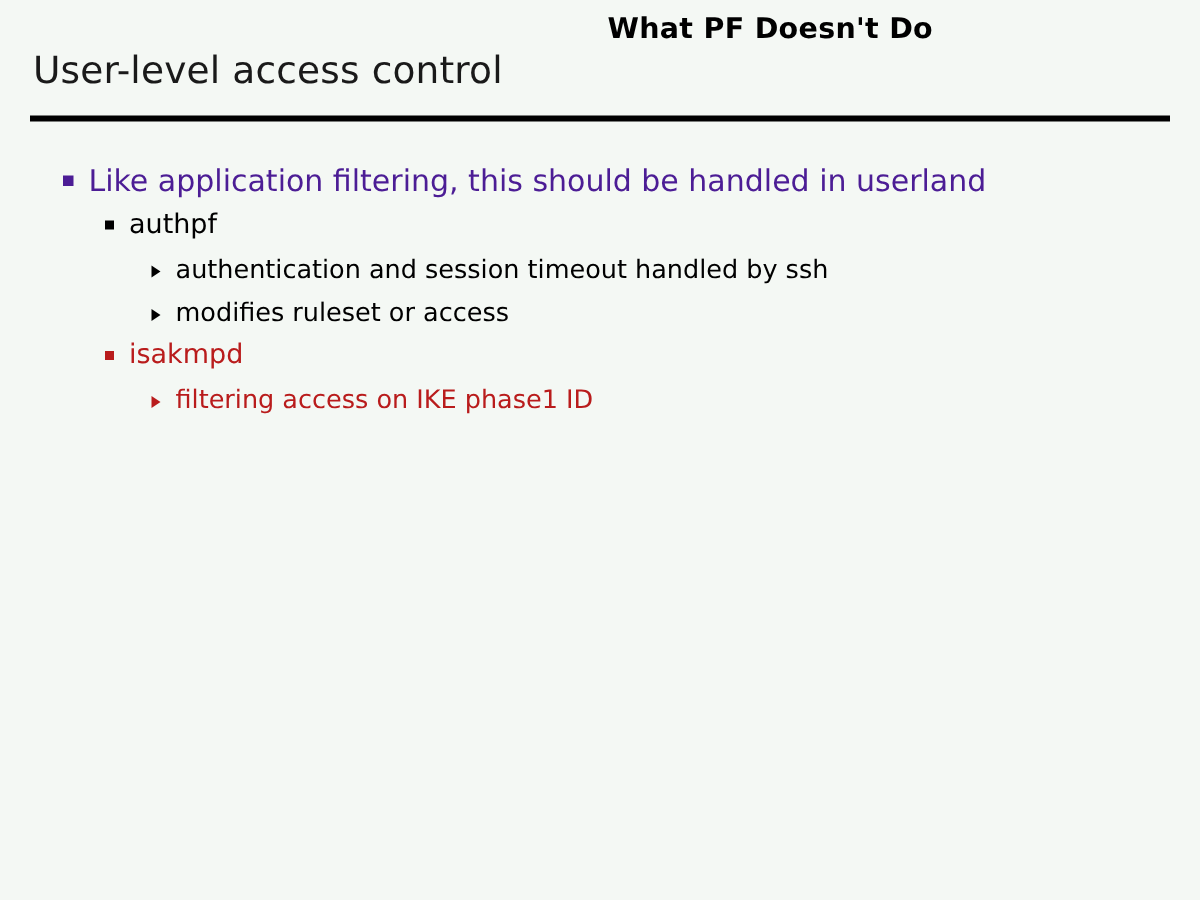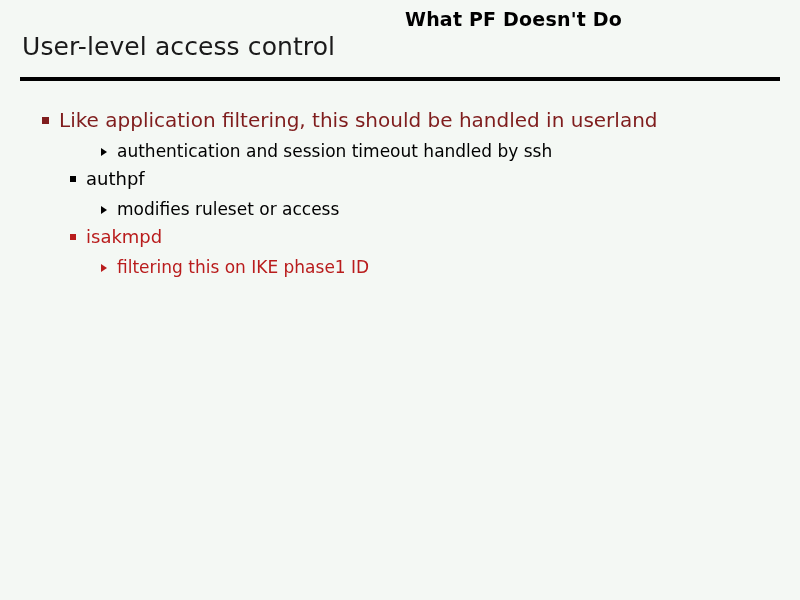--- a/index.html
+++ b/index.html
@@ -52,21 +52,21 @@
   }
   .bullet {
     display: flex;
     align-items: flex-start;
     line-height: 1.25;
   }
   .lvl1 {
     margin-left: 20px;
     margin-top: 4px;
     font-size: 20px;
-    color: #7f1d1d;
+    color: #4c1d95;
   }
   .lvl2 {
     margin-left: 48px;
     margin-top: 6px;
     font-size: 18px;
     color: #000000;
   }
   .lvl3 {
     margin-left: 78px;
     margin-top: 8px;
@@ -117,39 +117,39 @@
 
   <div class="title-rule"></div>
 
   <div class="body">
 
     <div class="bullet lvl1">
       <span class="marker marker-sq"></span>
       <span class="text">Like application filtering, this should be handled in userland</span>
     </div>
 
+    <div class="bullet lvl2">
+      <span class="marker marker-sq-sm"></span>
+      <span class="text">authpf</span>
+    </div>
+
     <div class="bullet lvl3">
       <span class="marker marker-tri"></span>
       <span class="text">authentication and session timeout handled by ssh</span>
-    </div>
-
-    <div class="bullet lvl2">
-      <span class="marker marker-sq-sm"></span>
-      <span class="text">authpf</span>
     </div>
 
     <div class="bullet lvl3">
       <span class="marker marker-tri"></span>
       <span class="text">modifies ruleset or access</span>
     </div>
 
     <div class="bullet lvl2 dim">
       <span class="marker marker-sq-sm"></span>
       <span class="text">isakmpd</span>
     </div>
 
     <div class="bullet lvl3 dim">
       <span class="marker marker-tri"></span>
-      <span class="text">filtering this on IKE phase1 ID</span>
+      <span class="text">filtering access on IKE phase1 ID</span>
     </div>
 
   </div>
 </div>
 
 </body></html>

